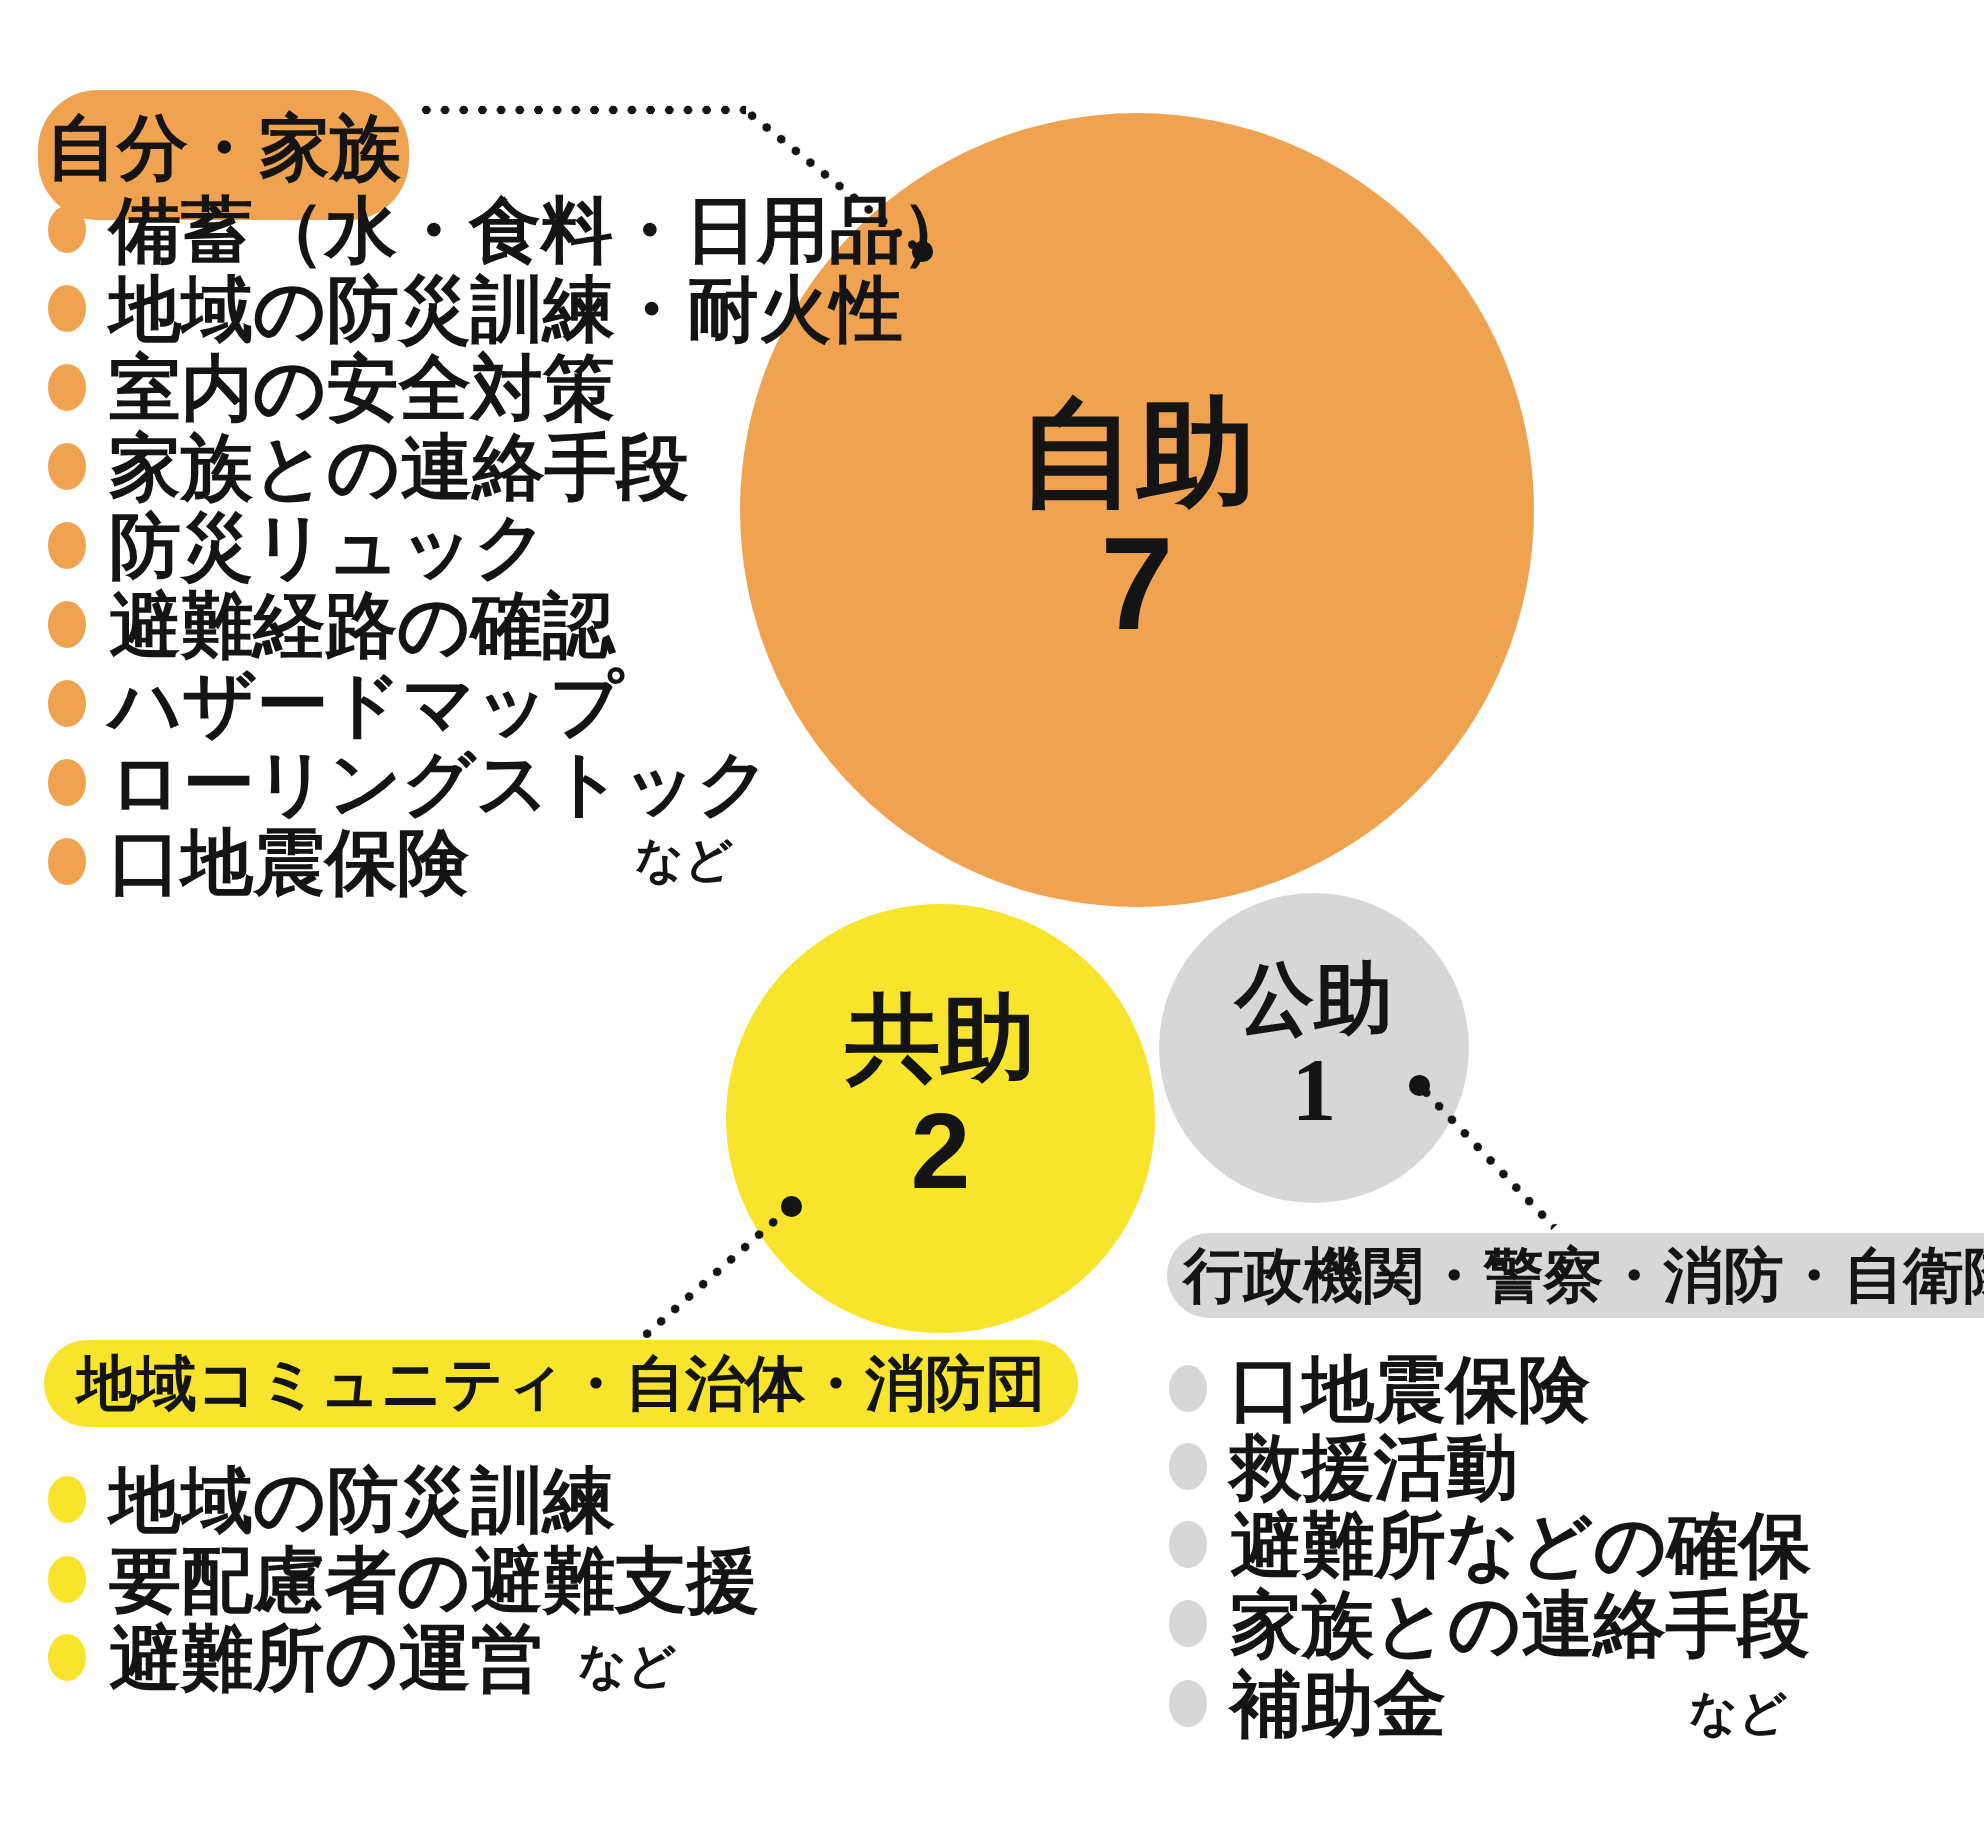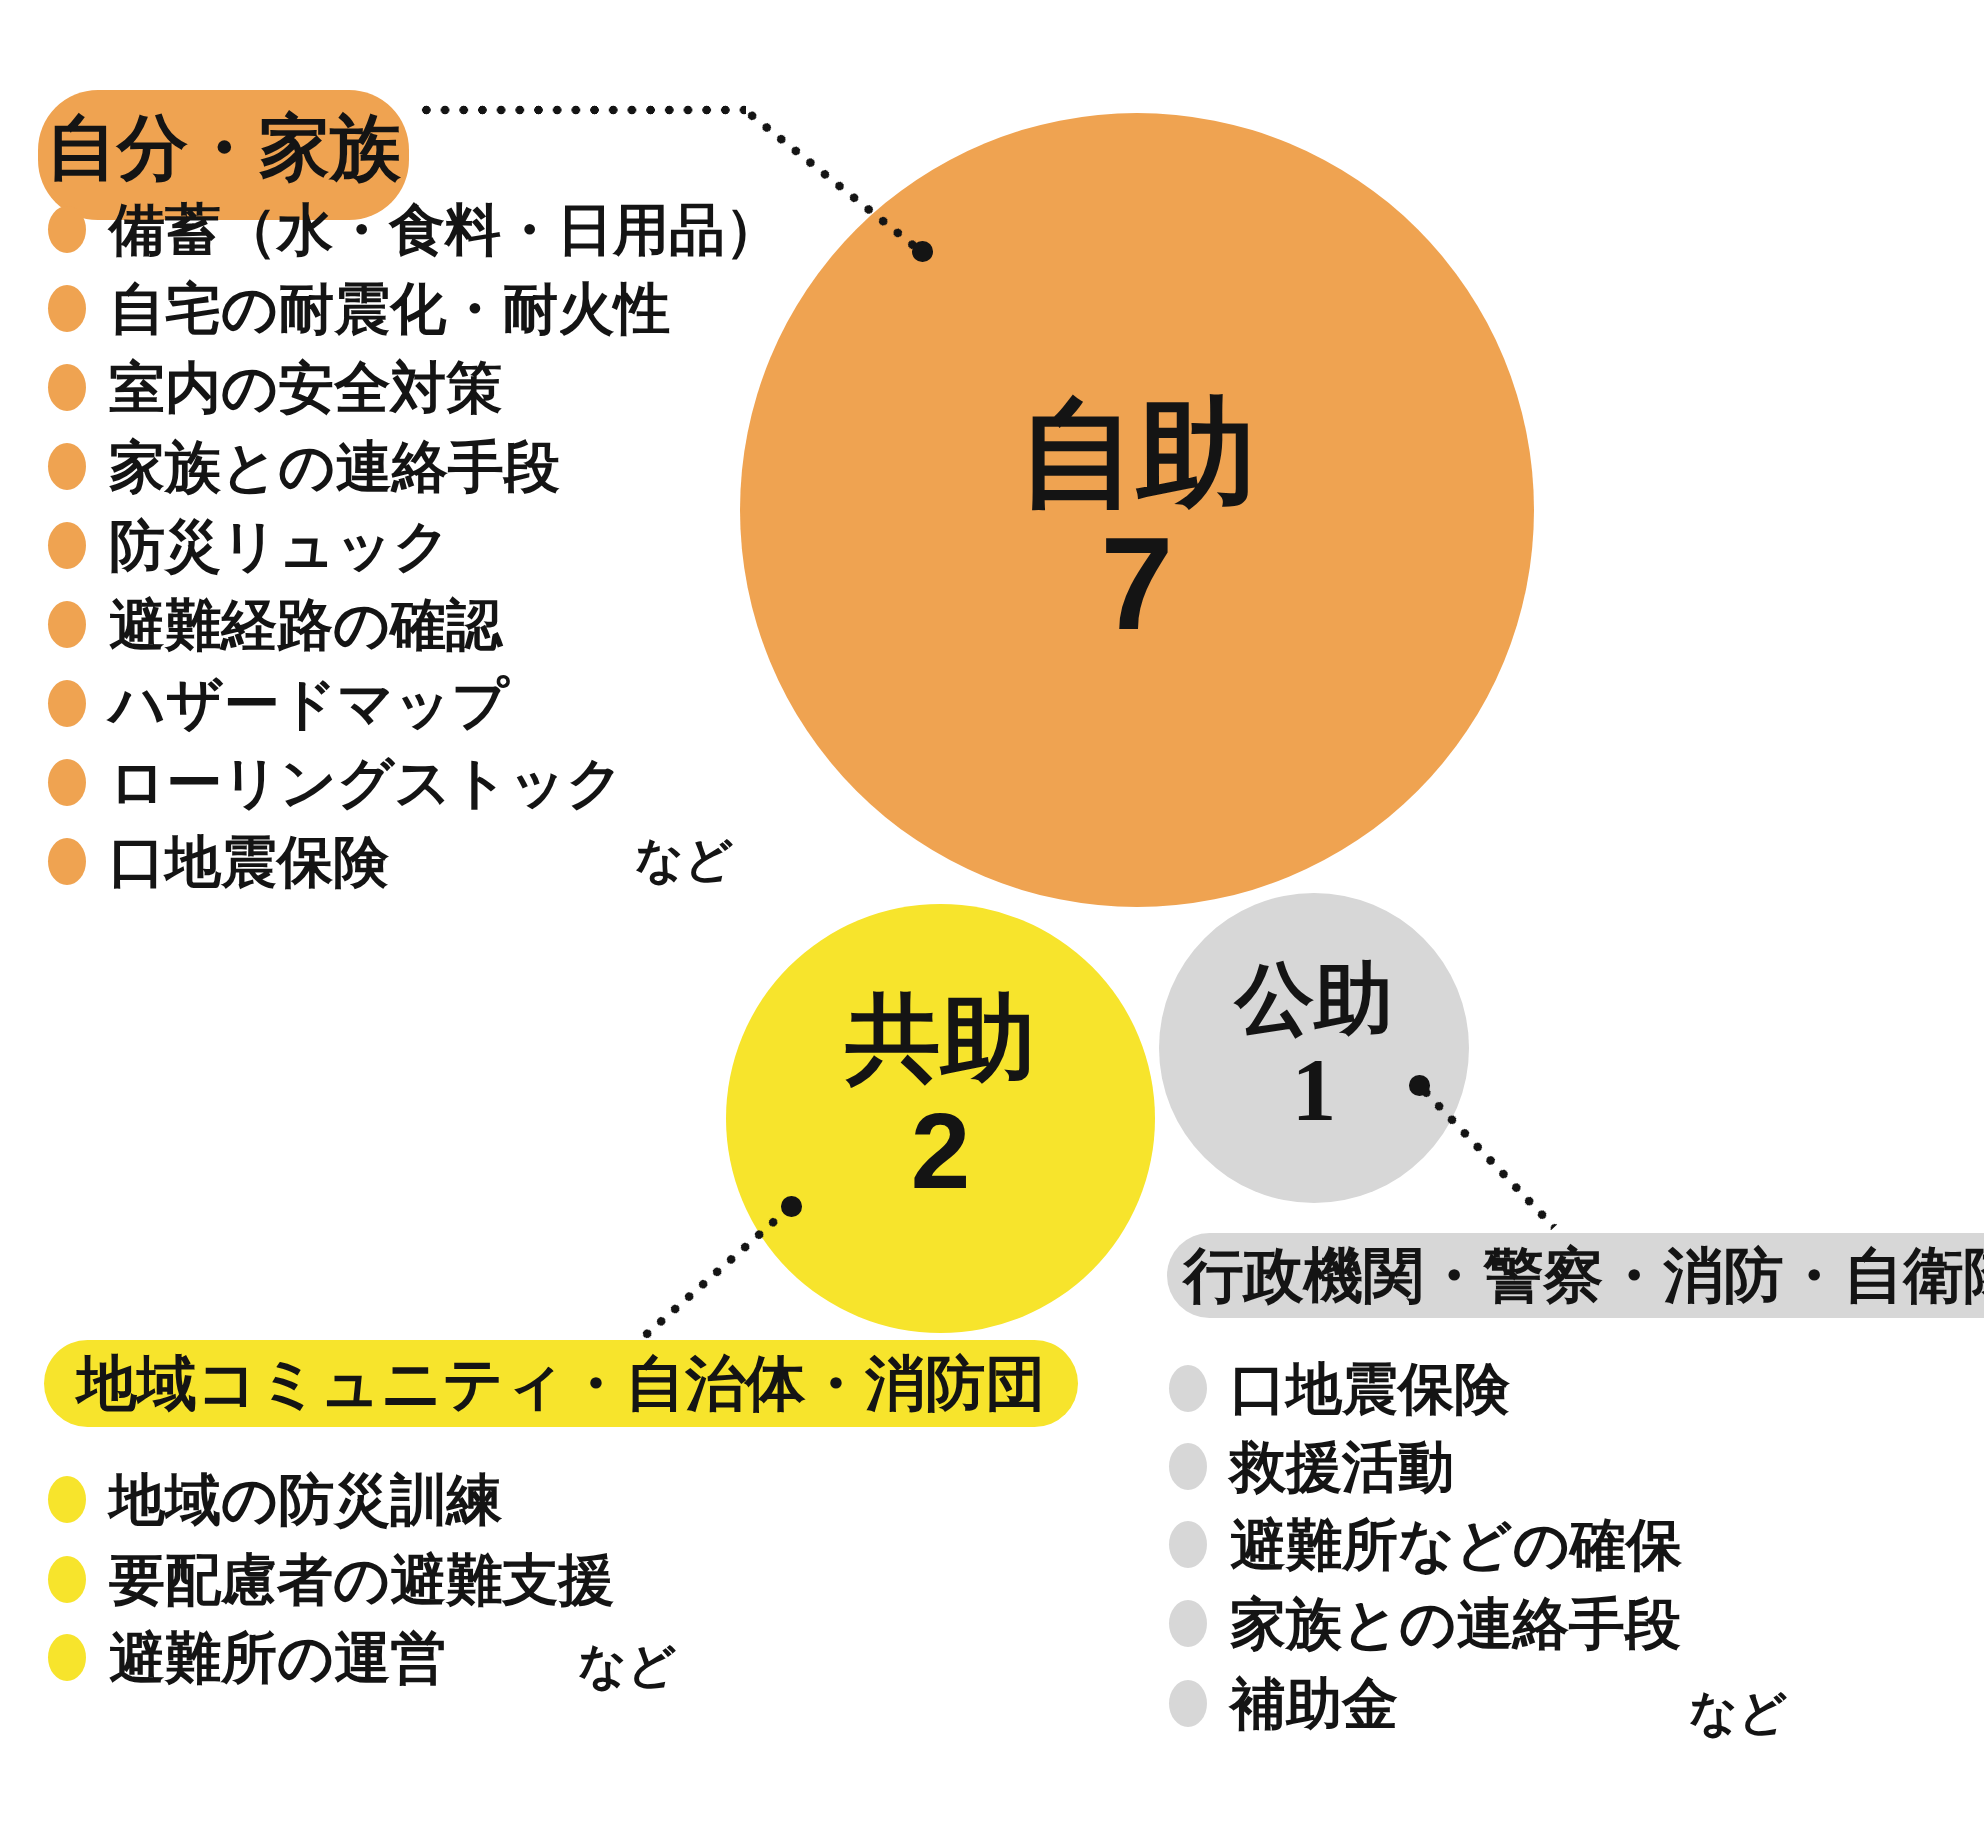--- a/index.html
+++ b/index.html
@@ -23,21 +23,21 @@
   #c-mutual .cvalue{top:194px;font-size:107px;}
   #c-public .ctitle{top:67px;font-size:79px;}
   #c-public .cvalue{top:152px;font-size:89px;}
 
   .pill{position:absolute;text-align:center;white-space:nowrap;}
   #p-self{left:38px;top:90px;width:371px;height:130px;border-radius:60px;line-height:115px;font-size:71px;}
   #p-mutual{left:44px;top:1340px;width:1034px;height:87px;border-radius:46px;line-height:87px;font-size:60px;}
   #p-public{left:1167px;top:1233px;width:873px;height:85px;border-radius:44px;line-height:85px;font-size:60px;}
 
   .li{position:absolute;display:flex;align-items:center;height:79px;white-space:nowrap;}
-  .li .txt{font-size:56px;line-height:1;}
+  .li .txt{font-size:72px;line-height:1;}
   .bullet{width:38px;height:47px;border-radius:50%;margin-right:23px;flex:none;}
   .etc{position:absolute;font-size:48px;line-height:52px;height:52px;white-space:nowrap;}
 
   .dots{
     position:absolute;height:9.5px;
     background-image:radial-gradient(circle, #141414 4px, transparent 4.4px);
     background-size:18.7px 9.5px;background-repeat:repeat-x;
     transform-origin:0 50%;
   }
   #conn-self-h{left:417px;top:105px;width:329px;}
@@ -81,21 +81,21 @@
   <div class="pill" id="p-mutual" style="background: rgb(247, 228, 44);">地域コミュニティ・自治体・消防団</div>
   <div class="pill" id="p-public" style="background: rgb(215, 215, 215);">行政機関・警察・消防・自衛隊</div>
 
   <div>
     <div class="li" style="left:48px;top:190px">
         <span class="bullet b-o" style="background: rgb(239, 163, 81);"></span>
         <span class="txt">備蓄（水・食料・日用品）</span>
       </div>
     <div class="li" style="left:48px;top:269px">
         <span class="bullet b-o" style="background: rgb(239, 163, 81);"></span>
-        <span class="txt">自宅の耐震化・耐火性</span>
+        <span class="txt">地域の防災訓練・耐火性</span>
       </div>
     <div class="li" style="left:48px;top:348px">
         <span class="bullet b-o" style="background: rgb(239, 163, 81);"></span>
         <span class="txt">室内の安全対策</span>
       </div>
     <div class="li" style="left:48px;top:427px">
         <span class="bullet b-o" style="background: rgb(239, 163, 81);"></span>
         <span class="txt">家族との連絡手段</span>
       </div>
     <div class="li" style="left:48px;top:506px">

